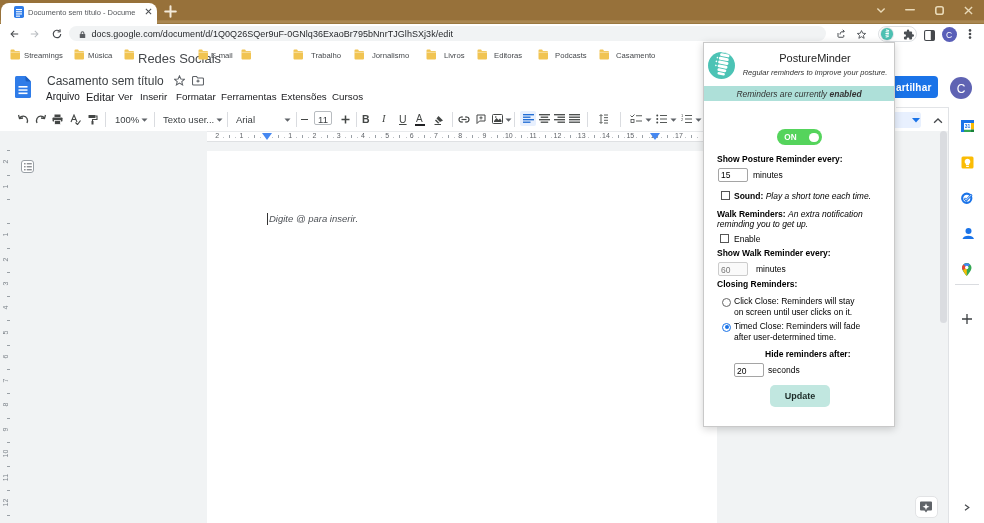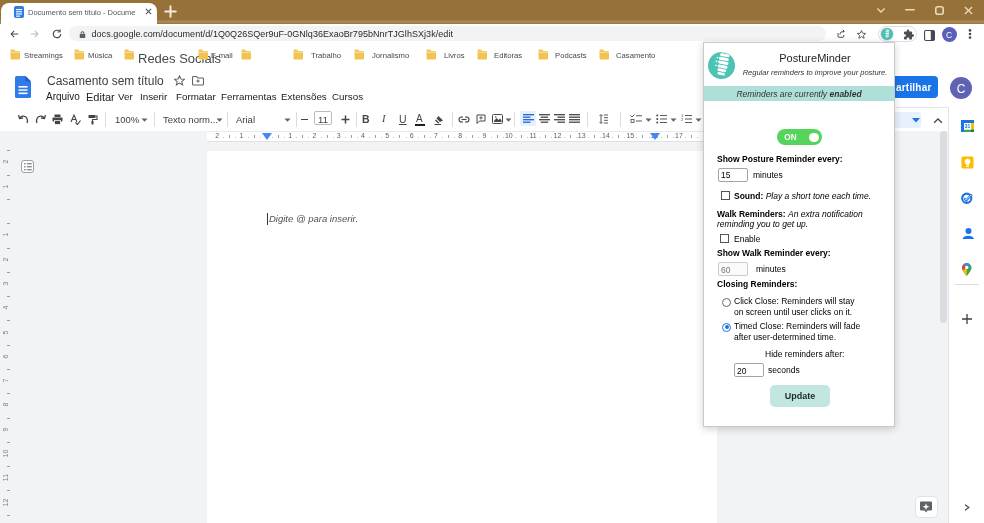--- a/index.html
+++ b/index.html
@@ -200,21 +200,21 @@
       <rect x="3" y="2" width="14" height="6" rx="1" fill="#444746"></rect>
       <path d="M17 4 H20 V11 H11 V14" fill="none" stroke="#444746" stroke-width="2.2"></path>
       <rect x="9" y="14" width="4" height="7" fill="#444746"></rect>
     </svg>
 <div class="abs" style="left:105px;top:112px;width:1px;height:15px;background:#dadce0;"></div>
 <div class="txt" style="left:115px;top:114px;font-size:9.5px;color:#3c4043;">100%</div>
 <svg class="abs" style="left:141px;top:117.5px" width="7" height="4" viewBox="0 0 7 4">
       <path d="M0.5 0.5 H6.5 L3.5 3.8 Z" fill="#5f6368"></path>
     </svg>
 <div class="abs" style="left:154px;top:112px;width:1px;height:15px;background:#dadce0;"></div>
-<div class="txt" style="left:163px;top:114px;font-size:9.5px;color:#3c4043;">Texto norm...</div>
+<div class="txt" style="left:163px;top:114px;font-size:9.5px;color:#3c4043;">Texto user...</div>
 <svg class="abs" style="left:216px;top:117.5px" width="7" height="4" viewBox="0 0 7 4">
       <path d="M0.5 0.5 H6.5 L3.5 3.8 Z" fill="#5f6368"></path>
     </svg>
 <div class="abs" style="left:227px;top:112px;width:1px;height:15px;background:#dadce0;"></div>
 <div class="txt" style="left:236px;top:114px;font-size:9.5px;color:#3c4043;">Arial</div>
 <svg class="abs" style="left:284px;top:117.5px" width="7" height="4" viewBox="0 0 7 4">
       <path d="M0.5 0.5 H6.5 L3.5 3.8 Z" fill="#5f6368"></path>
     </svg>
 <div class="abs" style="left:296px;top:112px;width:1px;height:15px;background:#dadce0;"></div>
 <div class="abs" style="left:301px;top:118.5px;width:7px;height:1.5px;background:#444746;"></div>
@@ -563,19 +563,19 @@
 <div class="txt" style="z-index:5;left:721px;top:264.5px;font-size:8.5px;color:#777;">60</div>
 <div class="txt" style="z-index:5;left:756px;top:264px;font-size:8.5px;color:#000;">minutes</div>
 <div class="txt" style="z-index:5;left:717px;top:279px;font-size:8.5px;font-weight:bold;color:#000;">Closing Reminders:</div>
 <div class="abs" style="z-index:5;left:722px;top:297.5px;width:9px;height:9px;border-radius:50%;background:#fff;border:1px solid #666;box-sizing:border-box;"></div>
 <div class="txt" style="z-index:5;left:734px;top:296px;font-size:8.5px;color:#000;">Click Close: Reminders will stay</div>
 <div class="txt" style="z-index:5;left:734px;top:306.5px;font-size:8.5px;color:#000;">on screen until user clicks on it.</div>
 <div class="abs" style="z-index:5;left:722px;top:322.5px;width:9px;height:9px;border-radius:50%;background:#fff;border:1px solid #1a73e8;box-sizing:border-box;"></div>
 <div class="abs" style="z-index:5;left:724.5px;top:325px;width:4px;height:4px;border-radius:50%;background:#1a73e8;"></div>
 <div class="txt" style="z-index:5;left:734px;top:321px;font-size:8.5px;color:#000;">Timed Close: Reminders will fade</div>
 <div class="txt" style="z-index:5;left:734px;top:331.5px;font-size:8.5px;color:#000;">after user-determined time.</div>
-<div class="txt" style="z-index:5;left:733px;top:349px;font-size:8.5px;font-weight:normal;color:#000;padding-left:32px;">Hide reminders after:</div>
+<div class="txt" style="z-index:5;left:733px;top:349px;font-size:8.5px;font-weight:bold;color:#000;padding-left:32px;">Hide reminders after:</div>
 <div class="abs" style="z-index:5;left:734px;top:363px;width:30px;height:14px;background:#fff;border:1px solid #a5a5a5;border-radius:2px;box-sizing:border-box;"></div>
 <div class="txt" style="z-index:5;left:737px;top:365.5px;font-size:8.5px;color:#000;">20</div>
 <div class="txt" style="z-index:5;left:768px;top:365px;font-size:8.5px;color:#000;">seconds</div>
 <div class="abs" style="z-index:5;left:770px;top:385px;width:60px;height:22px;background:#c1e7e0;border-radius:5px;"></div>
 <div class="txt" style="z-index:5;left:770px;top:391px;width:60px;text-align:center;font-size:9px;font-weight:bold;color:#1c2b28;">Update</div>
 </div>
 
 </body></html>

